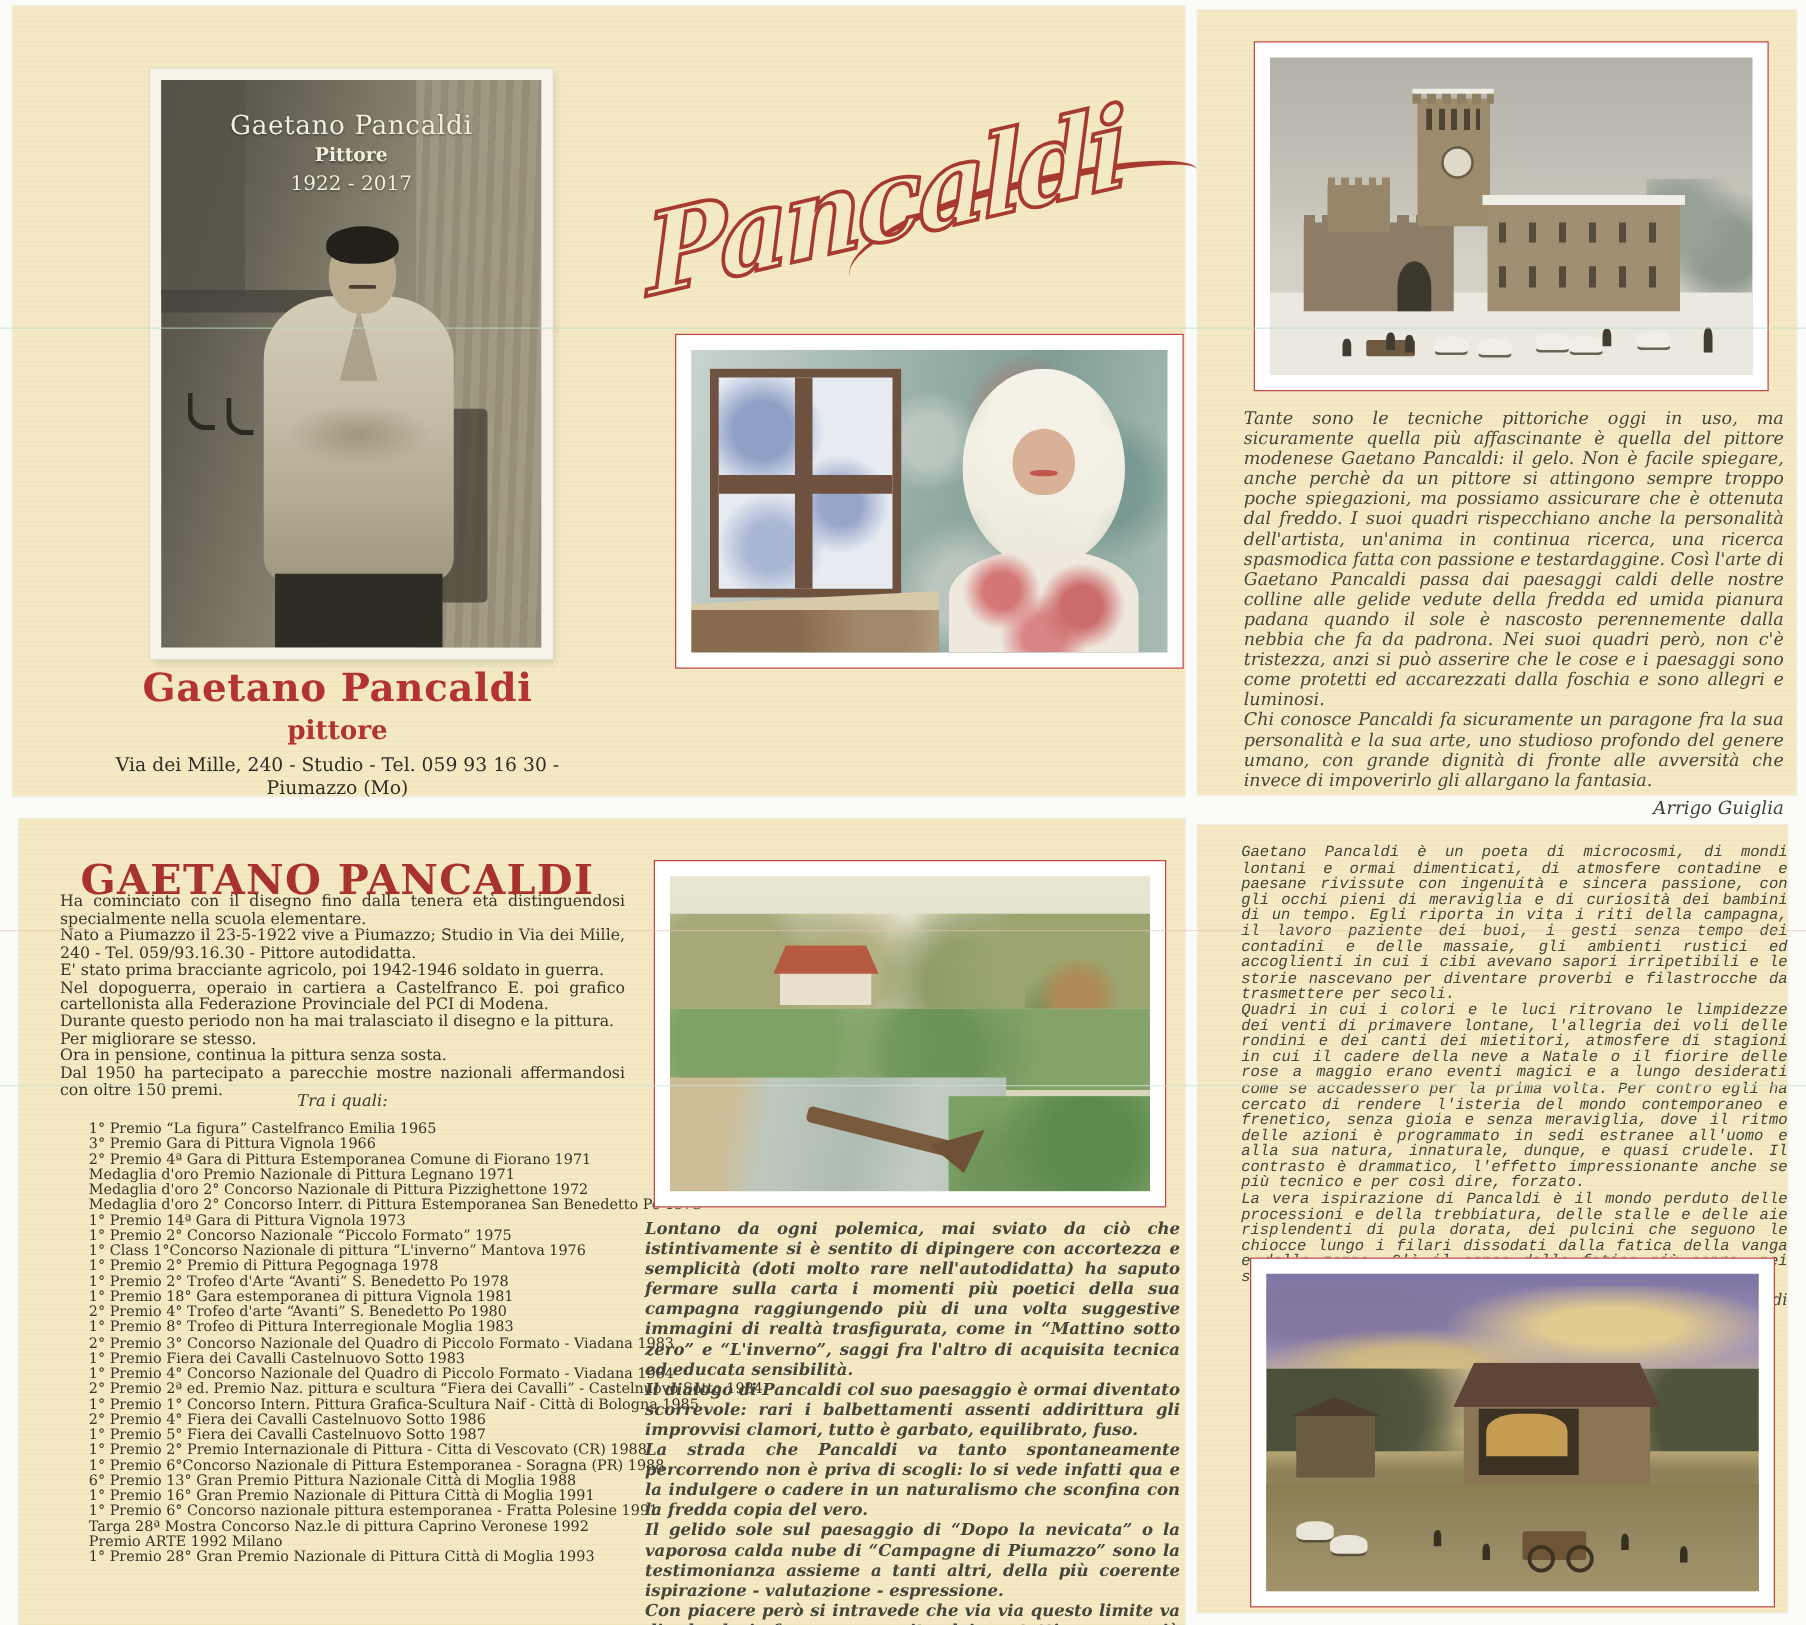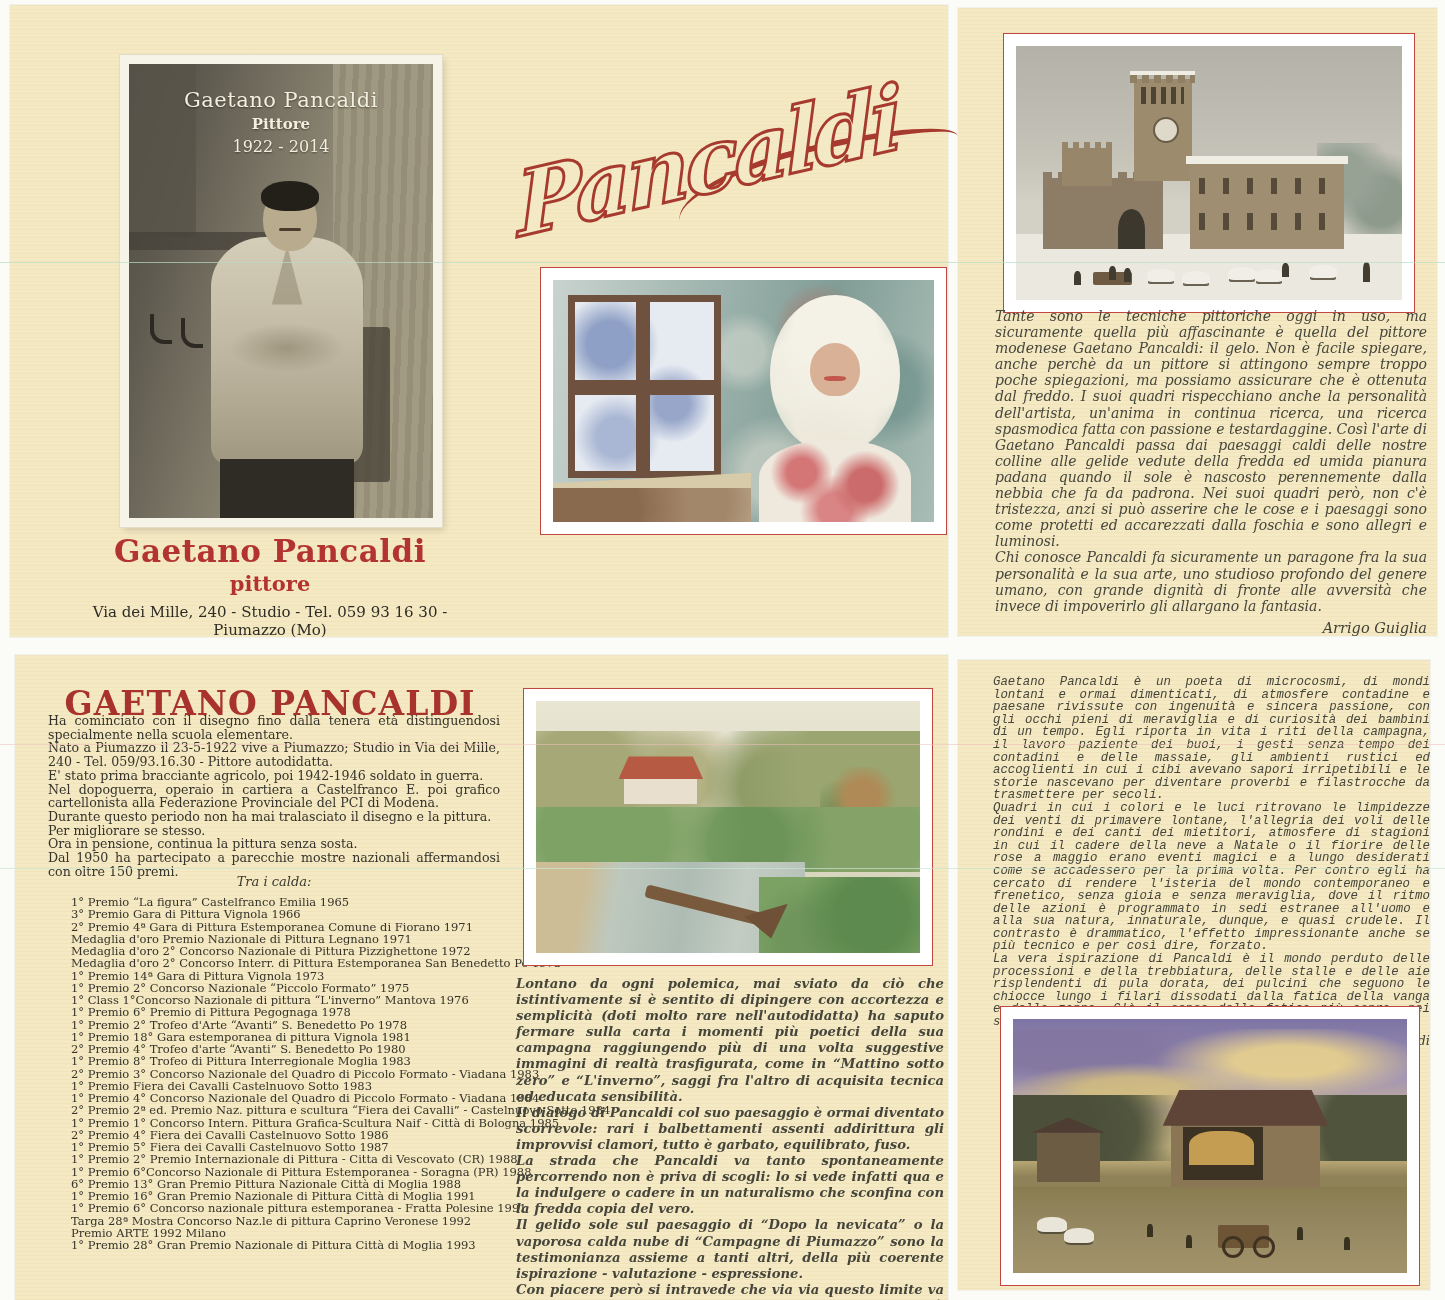--- a/index.html
+++ b/index.html
@@ -48,21 +48,21 @@
        border-radius:100% 100% 0 0/170% 90% 0 0;transform:rotate(-13deg);}
   
   .nameblock{position:absolute;left:45px;top:528px;width:430px;text-align:center;}
   .nameblock .n1{font-size:31px;font-weight:bold;color:#b23330;letter-spacing:.5px;}
   .nameblock .n2{font-size:21px;font-weight:bold;color:#b23330;margin-top:2px;}
   .nameblock .n3{font-size:15px;color:#2e2c26;margin-top:7px;}
   
   .essay{position:absolute;font-style:italic;color:#45453b;text-align:justify;}
   .essay .para{margin:0;}
   .sig-line{text-align:right;font-style:italic;color:#3f3f36;margin-top:3px;}
-  #text-top-right{left:995px;top:308px;width:432px;}
+  #text-top-right{left:995px;top:327px;width:432px;}
   #text-top-right .para{font-size:14px;line-height:16.1px;}
   #text-top-right .sig-line{font-size:14.5px;margin-top:6px;}
   #text-bottom-center{left:516px;top:976px;width:428px;}
   #text-bottom-center .para{font-size:13.2px;line-height:16.1px;font-weight:bold;}
   #text-bottom-right{left:993px;top:676px;width:437px;}
   #text-bottom-right .para{font-size:12.4px;line-height:12.6px;font-family:Liberation Mono, monospace;}
   #text-bottom-right .sig-line{font-size:13px;margin-top:4px;}
   
   .bl-title{position:absolute;left:40px;top:684px;width:460px;text-align:center;
        font-size:33px;font-weight:bold;color:#a8322c;letter-spacing:1px;}
@@ -201,21 +201,21 @@
         <div class="ph-hook1"></div>
         <div class="ph-hook2"></div>
         <div class="ph-chair"></div>
         <div class="ph-coat"></div>
         <div class="ph-head"></div>
         <div class="ph-legs"></div>
       </div>
       <div class="photo-caption">
         <div class="c-name">Gaetano Pancaldi</div>
         <div class="c-role">Pittore</div>
-        <div class="c-years">1922 - 2014</div>
+        <div class="c-years">1922 - 2017</div>
       </div>
     </div>
 
     <div class="sig-script">
       <div class="sig-tail"></div>
       <div class="word">Pancaldi</div>
     </div>
 
     <div class="frame" style="left:530px;top:262px;width:407px;height:268px;">
       <div class="art art-woman">
@@ -283,33 +283,33 @@
       <div class="para">Ha cominciato con il disegno fino dalla tenera età distinguendosi specialmente nella scuola elementare.</div>
       <div class="para">Nato a Piumazzo il 23-5-1922 vive a Piumazzo; Studio in Via dei Mille, 240 - Tel. 059/93.16.30 - Pittore autodidatta.</div>
       <div class="para">E' stato prima bracciante agricolo, poi 1942-1946 soldato in guerra.</div>
       <div class="para">Nel dopoguerra, operaio in cartiera a Castelfranco E. poi grafico cartellonista alla Federazione Provinciale del PCI di Modena.</div>
       <div class="para">Durante questo periodo non ha mai tralasciato il disegno e la pittura.</div>
       <div class="para">Per migliorare se stesso.</div>
       <div class="para">Ora in pensione, continua la pittura senza sosta.</div>
       <div class="para">Dal 1950 ha partecipato a parecchie mostre nazionali affermandosi con oltre 150 premi.</div>
     </div>
 
-  <div class="tra-quali">Tra i calda:</div>
+  <div class="tra-quali">Tra i quali:</div>
 
   <div id="prizes">
       <div class="para">1° Premio “La figura” Castelfranco Emilia 1965</div>
       <div class="para">3° Premio Gara di Pittura Vignola 1966</div>
       <div class="para">2° Premio 4ª Gara di Pittura Estemporanea Comune di Fiorano 1971</div>
       <div class="para">Medaglia d'oro Premio Nazionale di Pittura Legnano 1971</div>
       <div class="para">Medaglia d'oro 2° Concorso Nazionale di Pittura Pizzighettone 1972</div>
       <div class="para">Medaglia d'oro 2° Concorso Interr. di Pittura Estemporanea San Benedetto Po 1973</div>
       <div class="para">1° Premio 14ª Gara di Pittura Vignola 1973</div>
       <div class="para">1° Premio 2° Concorso Nazionale “Piccolo Formato” 1975</div>
       <div class="para">1° Class 1°Concorso Nazionale di pittura “L'inverno” Mantova 1976</div>
-      <div class="para">1° Premio 6° Premio di Pittura Pegognaga 1978</div>
+      <div class="para">1° Premio 2° Premio di Pittura Pegognaga 1978</div>
       <div class="para">1° Premio 2° Trofeo d'Arte “Avanti” S. Benedetto Po 1978</div>
       <div class="para">1° Premio 18° Gara estemporanea di pittura Vignola 1981</div>
       <div class="para">2° Premio 4° Trofeo d'arte “Avanti” S. Benedetto Po 1980</div>
       <div class="para">1° Premio 8° Trofeo di Pittura Interregionale Moglia 1983</div>
       <div class="para">2° Premio 3° Concorso Nazionale del Quadro di Piccolo Formato - Viadana 1983</div>
       <div class="para">1° Premio Fiera dei Cavalli Castelnuovo Sotto 1983</div>
       <div class="para">1° Premio 4° Concorso Nazionale del Quadro di Piccolo Formato - Viadana 1984</div>
       <div class="para">2° Premio 2ª ed. Premio Naz. pittura e scultura “Fiera dei Cavalli” - Castelnuovo Sotto 1984</div>
       <div class="para">1° Premio 1° Concorso Intern. Pittura Grafica-Scultura Naif - Città di Bologna 1985</div>
       <div class="para">2° Premio 4° Fiera dei Cavalli Castelnuovo Sotto 1986</div>

